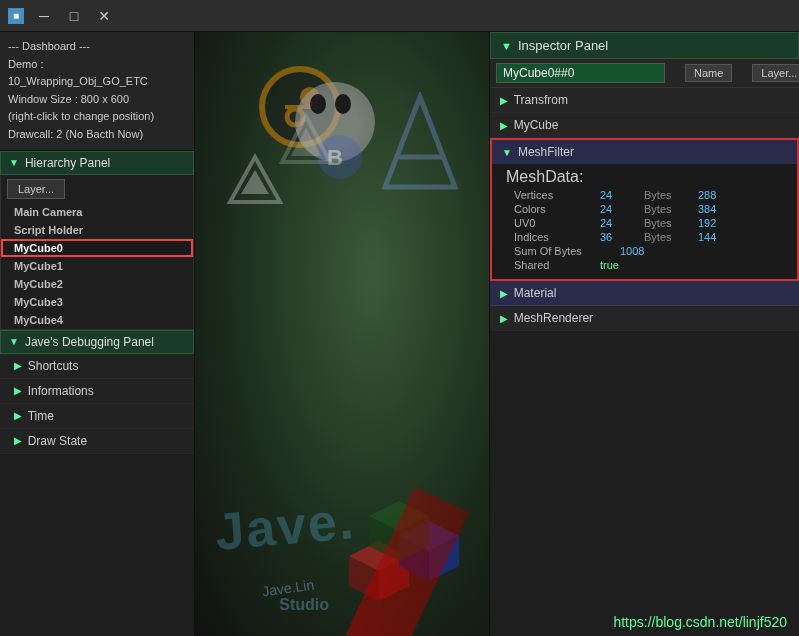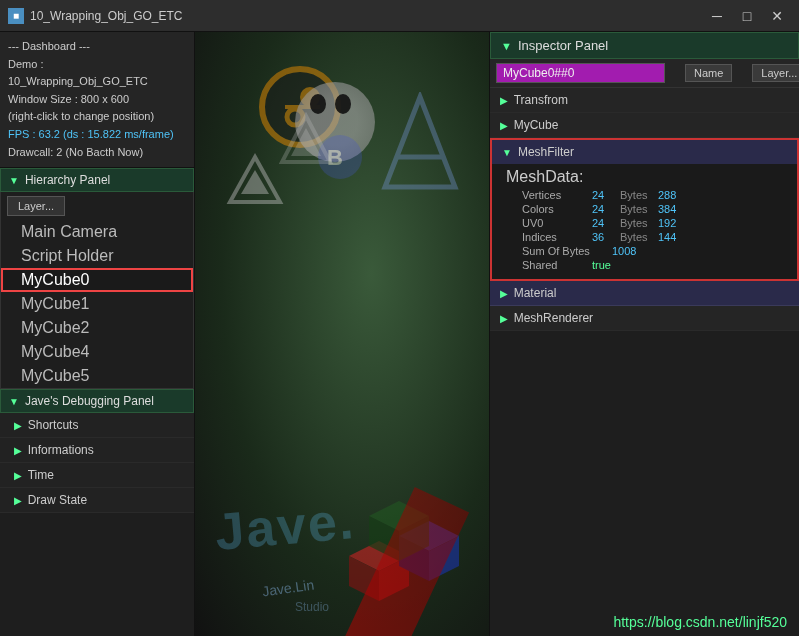--- a/index.html
+++ b/index.html
@@ -121,24 +121,25 @@
       font-size: 11px;
       cursor: pointer;
       margin: 4px 6px;
       display: inline-block;
     }
     .hierarchy-list {
       list-style: none;
       padding: 0;
     }
     .hierarchy-item {
-      padding: 3px 20px;
-      cursor: pointer;
-      font-size: 16px;
+      padding: 3px 13px;
+      cursor: pointer;
+      font-size: 11px;
       color: #bbb;
+      font-weight: bold;
     }
     .hierarchy-item.selected {
       background: #1a1a1a;
       outline: 2px solid #e44;
       outline-offset: -2px;
       color: #fff;
     }
 
     
     .debug-panel {
@@ -207,21 +208,21 @@
     }
     .inspector-name-row {
       display: flex;
       align-items: center;
       padding: 4px 6px;
       background: #252525;
       border-bottom: 1px solid #333;
     }
     .inspector-name-input {
       flex: 1;
-      background: #a21caf;
+      background: #14532d;
       border: 1px solid #555;
       color: #eee;
       padding: 2px 6px;
       font-size: 12px;
     }
     .inspector-name-btn {
       background: #3a3a3a;
       border: 1px solid #555;
       color: #ccc;
       padding: 2px 8px;
@@ -273,22 +274,23 @@
       color: #bbb;
     }
     .mesh-data-title {
       color: #ccc;
       margin-bottom: 3px;
       font-size: 16px;
     }
     .mesh-row {
       display: flex;
       align-items: center;
-      margin: 2px 8px;
+      margin: 2px 0;
       padding-left: 8px;
+      gap: 16px;
     }
     .mesh-label {
       color: #aaa;
       width: 70px;
     }
     .mesh-num {
       color: #4fc3f7;
       width: 28px;
     }
     .mesh-unit {
@@ -327,56 +329,54 @@
     }
 
   </style>
 </head>
 <body>
 
 <div class="titlebar">
   <div class="titlebar-icon">
     <span>■</span>
   </div>
-  <span class="titlebar-title">10_Wrapping_Obj_GO_ETC</span>
   <div class="titlebar-controls">
     <button class="titlebar-btn">─</button>
     <button class="titlebar-btn">□</button>
     <button class="titlebar-btn close">✕</button>
   </div>
 </div>
 
 <div class="main-content">
 
   <div class="left-panel">
 
     <div class="dashboard">
       <div>--- Dashboard ---</div>
       <div>Demo : 10_Wrapping_Obj_GO_ETC</div>
       <div>Window Size : 800 x 600</div>
       <div>(right-click to change position)</div>
-      <div class="dashboard-fps">FPS : 63.2 (ds : 15.822 ms/frame)</div>
       <div class="dashboard-drawcall">Drawcall: 2 (No Bacth Now)</div>
     </div>
 
     <div class="hierarchy-panel">
       <div class="panel-header">
         <span class="arrow">▼</span>
         <span>Hierarchy Panel</span>
       </div>
       <div class="hierarchy-content">
         <button class="layer-btn">Layer...</button>
         <ul class="hierarchy-list">
           <li class="hierarchy-item">Main Camera</li>
           <li class="hierarchy-item">Script Holder</li>
           <li class="hierarchy-item selected">MyCube0</li>
           <li class="hierarchy-item">MyCube1</li>
           <li class="hierarchy-item">MyCube2</li>
+          <li class="hierarchy-item">MyCube3</li>
           <li class="hierarchy-item">MyCube4</li>
-          <li class="hierarchy-item">MyCube5</li>
         </ul>
       </div>
     </div>
 
     <div class="debug-panel">
       <div class="panel-header">
         <span class="arrow">▼</span>
         <span>Jave's Debugging Panel</span>
       </div>
       <div class="debug-sub-item">
@@ -441,21 +441,21 @@
         <polygon points="70,40 100,25 130,40 100,55" fill="#2244cc"></polygon>
         <polygon points="70,40 70,70 100,85 100,55" fill="#112288"></polygon>
         <polygon points="130,40 130,70 100,85 100,55" fill="#1a33aa"></polygon>
 
         <polygon points="40,20 70,5 100,20 70,35" fill="#226622" opacity="0.7"></polygon>
         <polygon points="40,20 40,50 70,65 70,35" fill="#114411" opacity="0.7"></polygon>
         <polygon points="100,20 100,50 70,65 70,35" fill="#1a551a" opacity="0.7"></polygon>
       </svg>
 
       <div style="position:absolute;bottom:40px;right:175px;font-size:14px;color:rgba(150,200,255,0.4);transform:rotate(-8deg);">Jave.Lin</div>
-      <div style="position:absolute;bottom:22px;right:160px;font-size:12px;color:rgba(150,200,255,0.3);">Studio</div>
+      <div style="position:absolute;bottom:22px;right:160px;font-size:16px;color:rgba(150,200,255,0.3);font-weight:bold;">Studio</div>
 
       <svg style="position:absolute;top:80px;right:155px;opacity:0.25;" width="55" height="55" viewBox="0 0 55 55">
         <polygon points="27,4 51,50 3,50" fill="none" stroke="#ccc" stroke-width="4"></polygon>
         <polygon points="27,16 42,44 12,44" fill="#ccc"></polygon>
       </svg>
 
       <div style="position:absolute;bottom:0;left:200px;width:60px;height:200px;background:linear-gradient(45deg,#cc0000,#880000);opacity:0.5;transform:rotate(25deg) translateY(60px);"></div>
     </div>
   </div>
 

